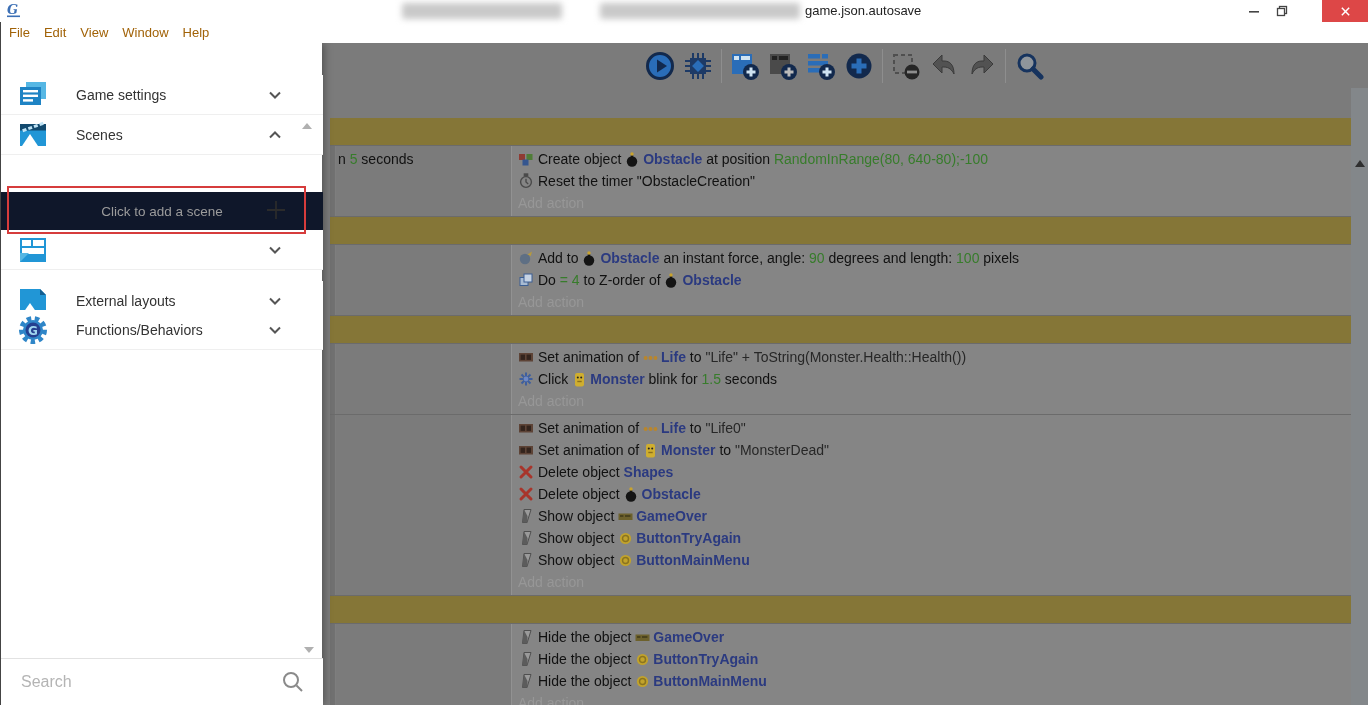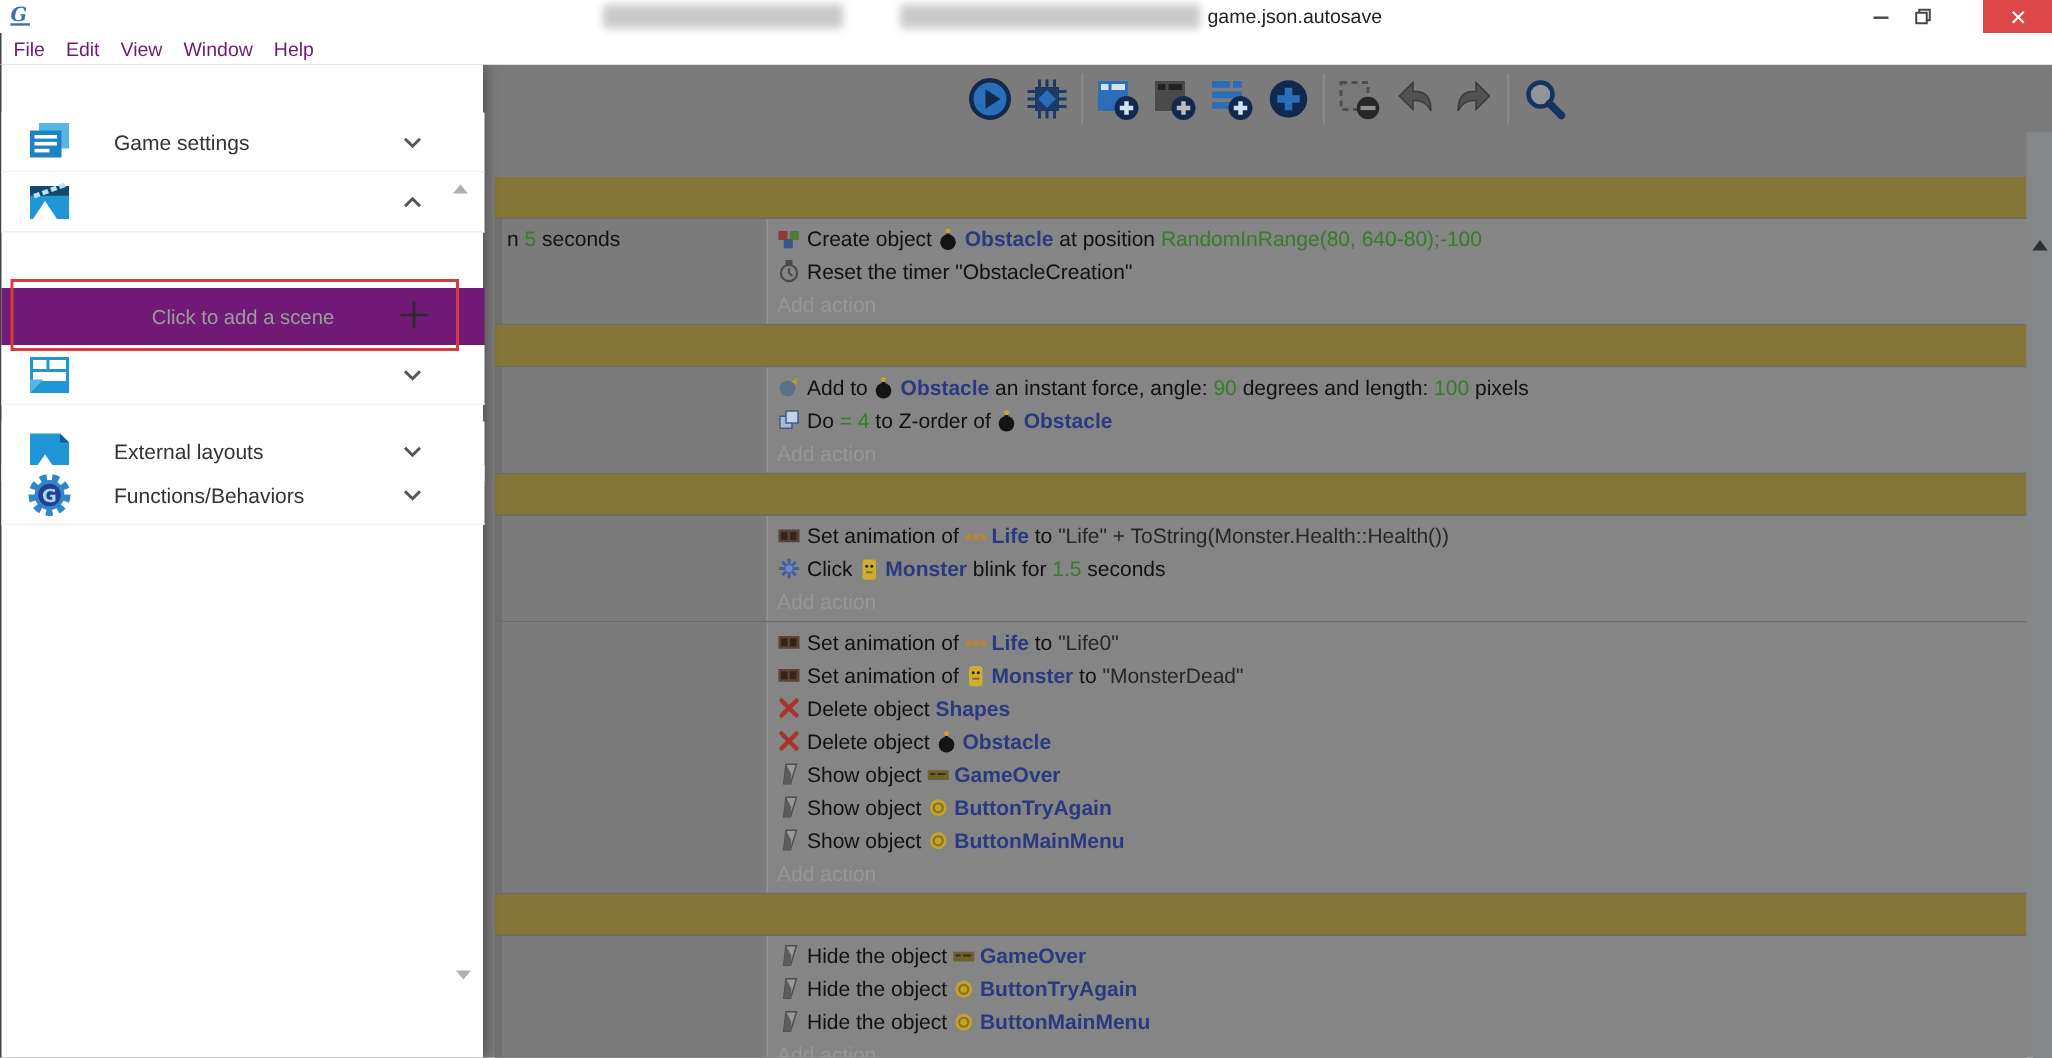--- a/index.html
+++ b/index.html
@@ -13,21 +13,21 @@
   .tb-blur1 { left:402px; width:160px; }
   .tb-blur2 { left:600px; width:200px; }
   .tb-title { position:absolute; left:805px; top:3px; font-size:13px; color:#222; }
   .tb-btn { position:absolute; top:0; height:22px; width:28px; display:flex; align-items:center; justify-content:center; }
   .tb-min { left:1240px; } .tb-max { left:1268px; }
   .tb-close { left:1322px; width:46px; background:#dd4747; }
 
   
   .menubar { position:absolute; left:0; top:22px; width:1368px; height:21px; background:#fff;
              display:flex; align-items:center; padding-left:8px; z-index:49; border-left:1px solid #444; }
-  .menu-item { font-size:13px; color:#701a75; padding:0 11px 0 0; margin-right:3px; }
+  .menu-item { font-size:13px; color:#a16207; padding:0 11px 0 0; margin-right:3px; }
 
   
   .main { position:absolute; left:0; top:43px; width:1368px; height:662px; background:#7b7b7b; overflow:hidden; }
   .tbtn { position:absolute; top:8px; width:30px; height:30px; }
   .tb-sep { position:absolute; top:6px; width:1px; height:34px; background:#8e8e8e; }
 
   .events-col { position:absolute; left:330px; top:75px; width:1021px; }
   .block-comment { height:28px; background:#857637; border-bottom:1px solid #6b6b6b; }
   .block-event { display:flex; border-bottom:1px solid #6b6b6b; background:#858585; }
   .ev-gutter { width:6px; background:#717171; border-right:1px solid #7e7e7e; }
@@ -53,21 +53,21 @@
   .d-title { color:#fff; font-weight:bold; font-size:15px; padding-left:20px; }
   .d-close { position:absolute; right:14px; top:6px; width:20px; height:20px; }
   .d-row { position:absolute; left:0; width:322px; height:40px; display:flex; align-items:center;
            border-bottom:1px solid #efefef; background:#fff; }
   .d-icon { width:30px; height:30px; margin-left:17px; flex:none; }
   .d-label { font-size:14px; color:#333; margin-left:28px; flex:1; }
   .chev { position:absolute; right:38px; top:10px; width:20px; height:20px; }
   .level-row { position:absolute; left:0; top:112px; width:322px; height:37px; display:flex; align-items:center; background:#fff; }
   .level-name { font-size:13px; color:#222; margin-left:20px; flex:1; }
   .kebab { position:absolute; right:40px; top:8px; width:18px; height:22px; }
-  .add-scene-row { position:absolute; left:0; top:149px; width:322px; height:38px; background:#701a75;
+  .add-scene-row { position:absolute; left:0; top:149px; width:322px; height:38px; background:#0f172a;
                    display:flex; align-items:center; justify-content:center; }
   .add-scene-label { font-size:13.5px; color:#9b9b9b; }
   .plus { position:absolute; right:36px; top:7px; width:22px; height:22px; }
   .highlight-rect { position:absolute; left:6px; top:143px; width:299px; height:48px;
                     border:2px solid #d63c3c; pointer-events:none; z-index:5; }
   .d-search { position:absolute; left:0; bottom:0; width:322px; height:47px; background:#fff;
               border-top:1px solid #e2e2e2; display:flex; align-items:center; }
   .d-search-text { font-size:16px; color:#b4b4b4; margin-left:20px; flex:1; }
   .d-search-icon { margin-right:18px; width:24px; height:24px; }
   .d-scroll-up { position:absolute; right:10px; top:80px; width:0; height:0;
@@ -364,20 +364,21 @@
             <rect x="2" y="4" width="26" height="22" fill="#2196d6"></rect>
             <rect x="2" y="4" width="26" height="6.5" fill="#12496e"></rect>
             <g transform="rotate(-20 15 7)" fill="#bfe3f5">
               <rect x="4" y="5.5" width="4" height="3"></rect>
               <rect x="10" y="5.5" width="4" height="3"></rect>
               <rect x="16" y="5.5" width="4" height="3"></rect>
               <rect x="22" y="5.5" width="4" height="3"></rect>
             </g>
             <path d="M4 26L12 14l8 12z" fill="#fff"></path>
           </svg></span>
+        <span class="d-label">Scenes</span>
         <span class="chev"><svg viewBox="0 0 20 20" fill="none" stroke="#555" stroke-width="2">
             <path d="M5 12.5l5-5 5 5"></path>
           </svg></span>
       </div>
       <div class="d-row" style="top: 187px;">
         <span class="d-icon"><svg viewBox="0 0 30 30">
             <rect x="2" y="3" width="26" height="24" fill="#2196d6"></rect>
             <rect x="4" y="5" width="9" height="6" fill="#fff"></rect>
             <rect x="15" y="5" width="11" height="6" fill="#fff"></rect>
             <rect x="4" y="13" width="22" height="6" fill="#fff"></rect>
@@ -420,13 +421,22 @@
           <path d="M11 2v18M2 11h18"></path>
         </svg>
     </span>
   </div>
 
   <div class="highlight-rect"></div>
 
   <div class="d-scroll-up"></div>
   <div class="d-scroll-down"></div>
 
+  <div class="d-search">
+    <span class="d-search-text">Search</span>
+    <span class="d-search-icon">
+      <svg viewBox="0 0 24 24" fill="none" stroke="#8a8a8a" stroke-width="2">
+          <circle cx="10" cy="10" r="7"></circle>
+          <path d="M15.5 15.5L21 21"></path>
+        </svg>
+    </span>
+  </div>
 </div>
 
 </body></html>

